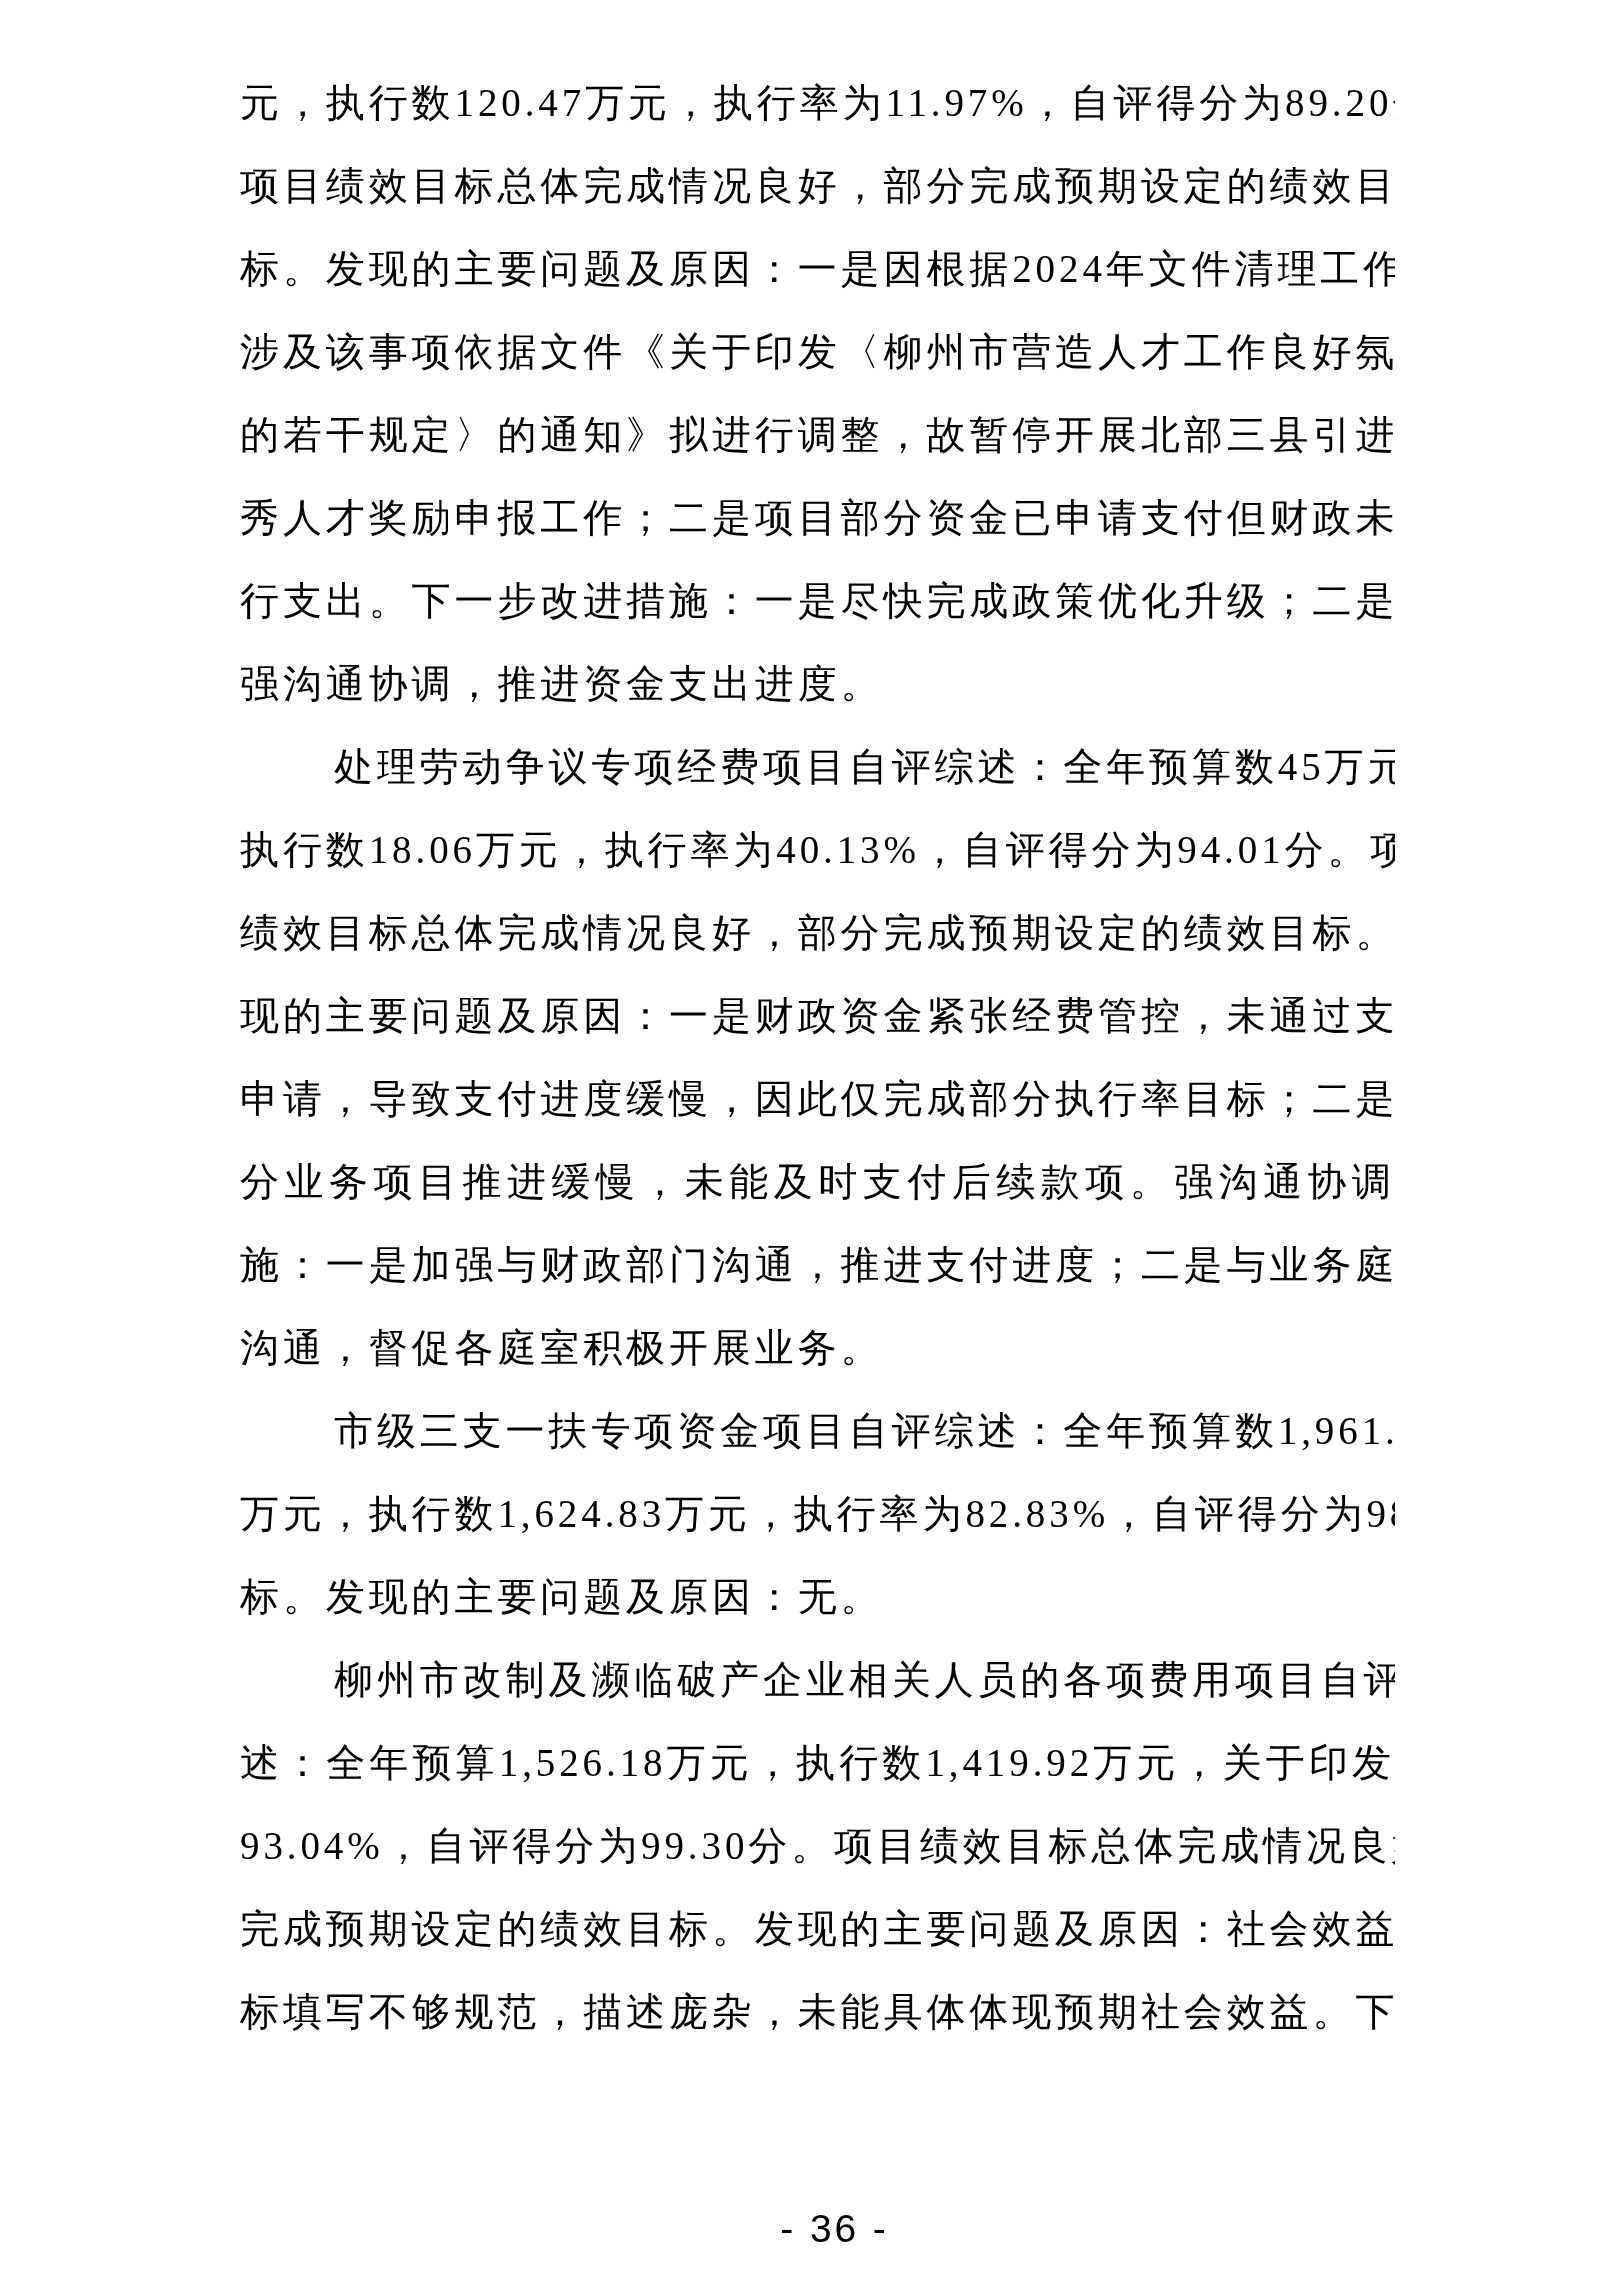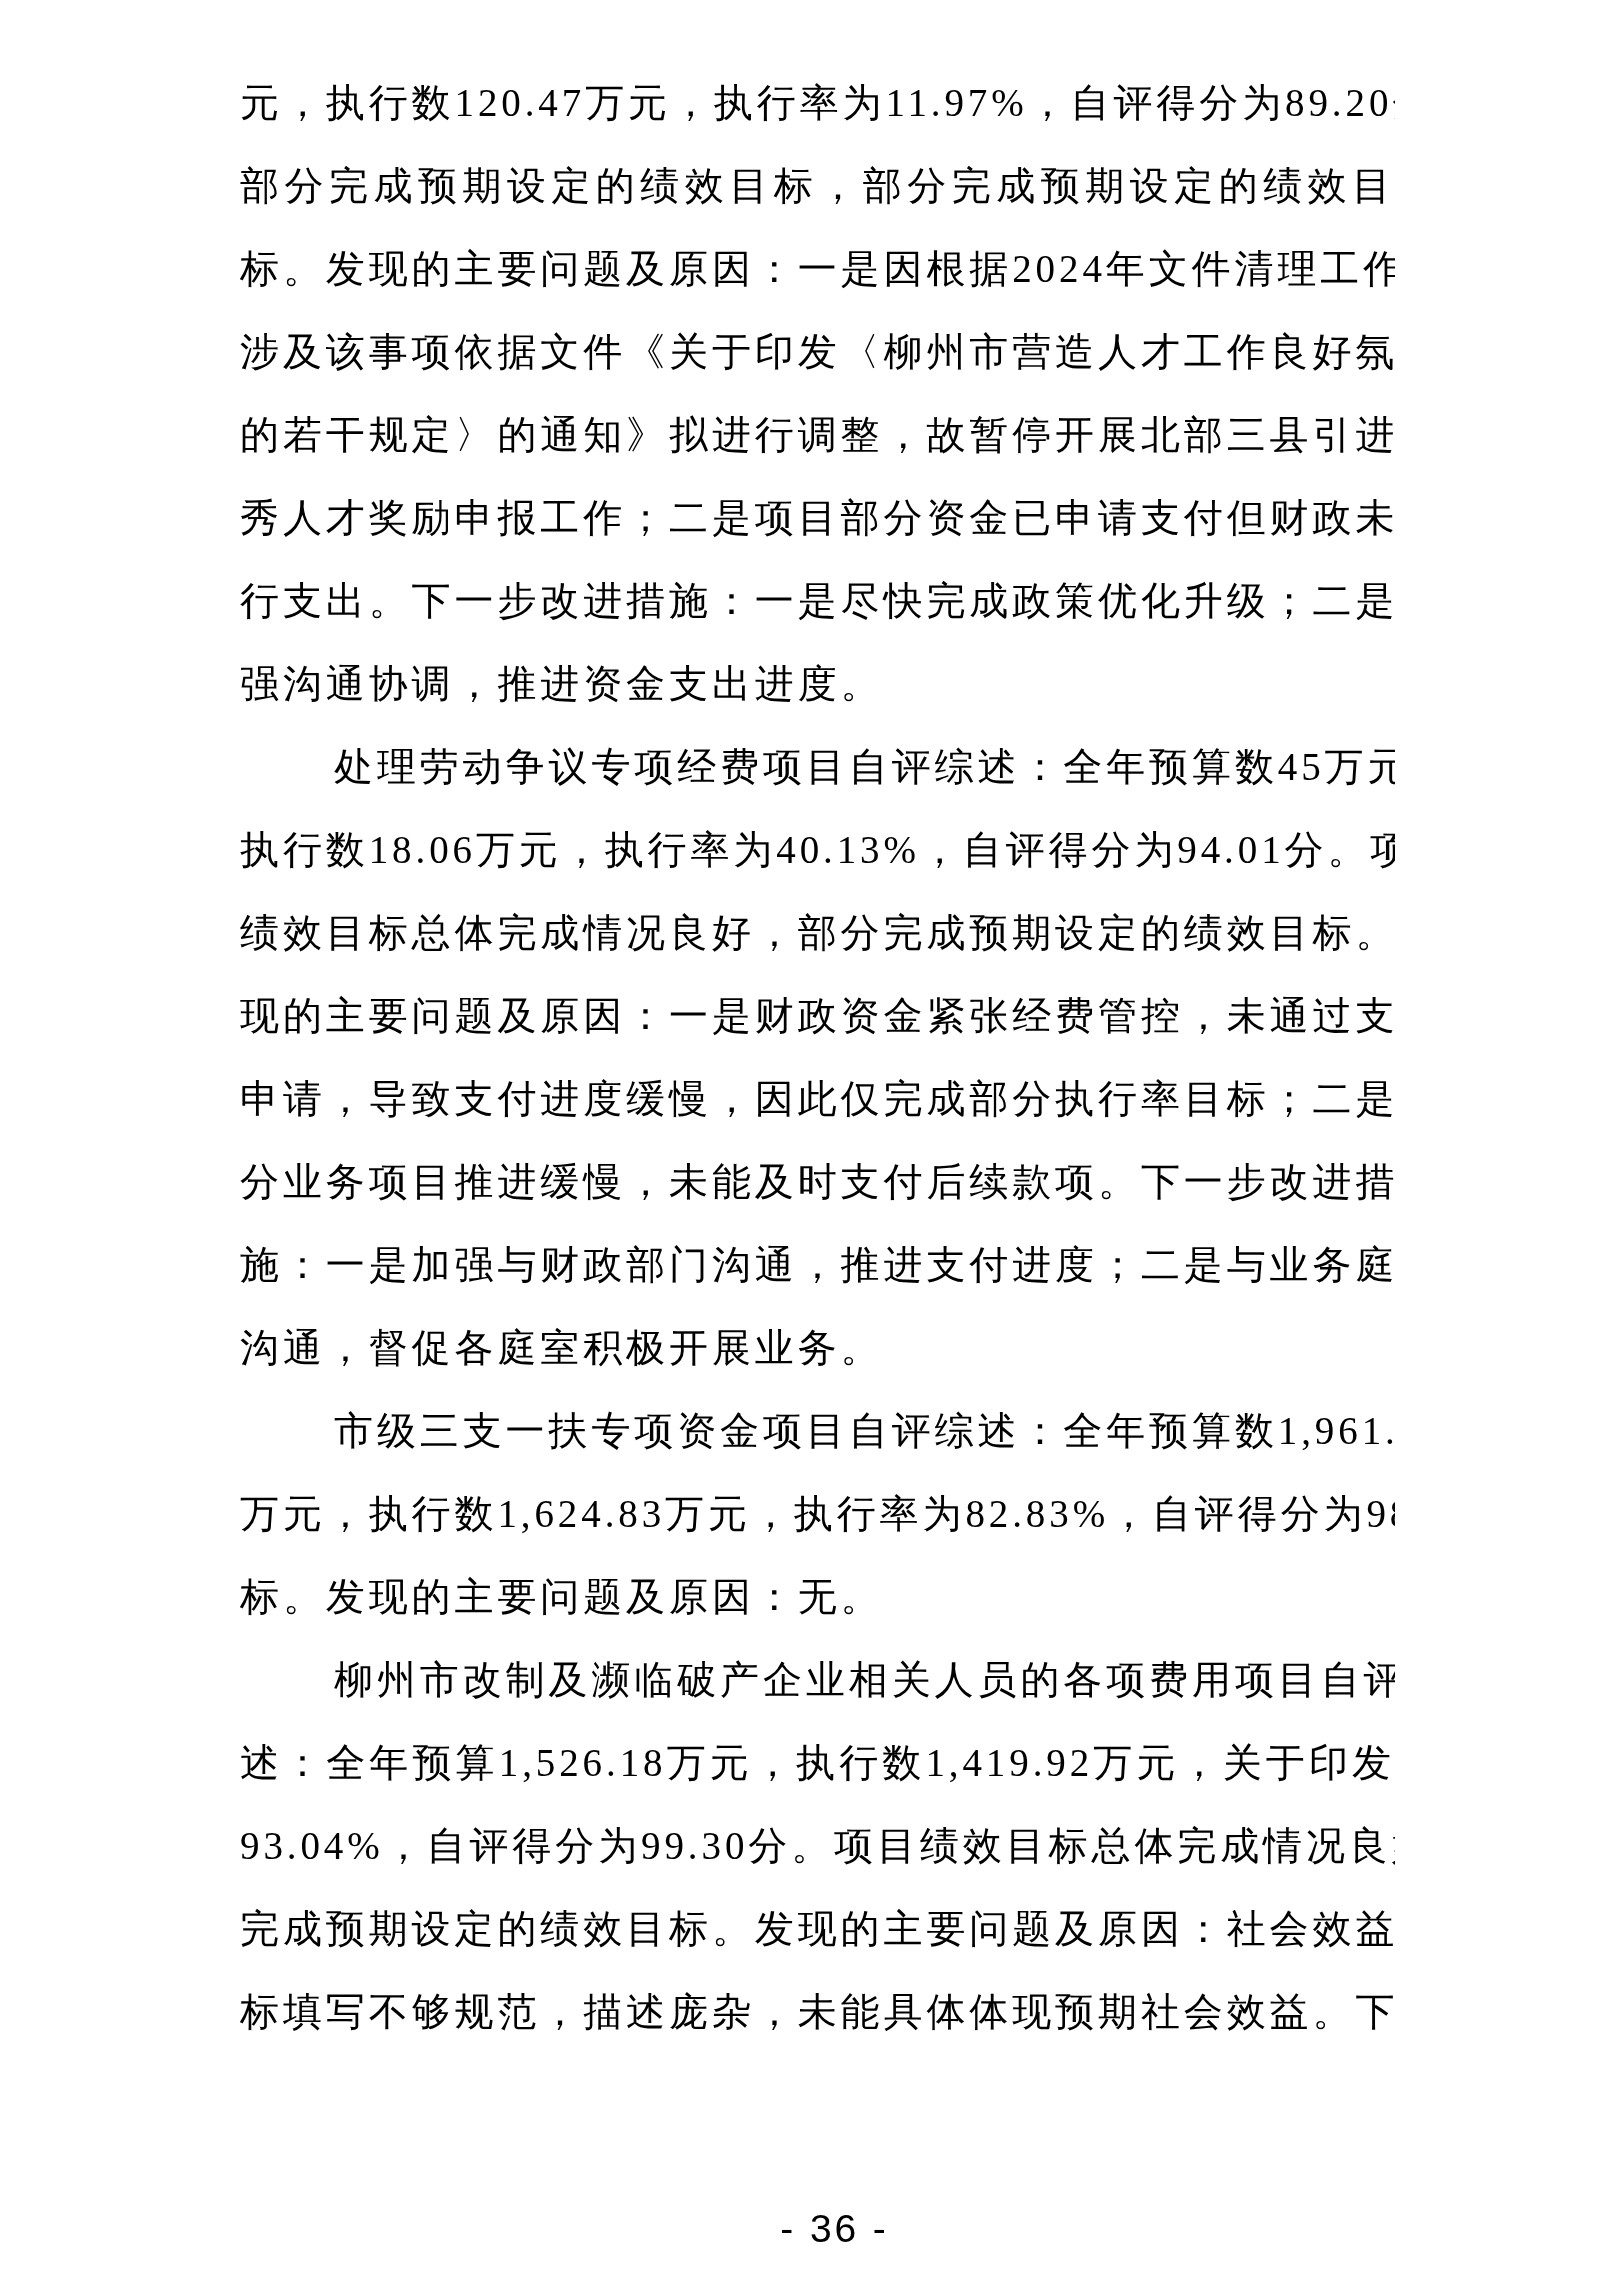--- a/index.html
+++ b/index.html
@@ -54,33 +54,33 @@
     letter-spacing: 2.9px;
     color: #000000;
   }
 </style>
 </head>
 <body>
 
 <div class="page">
   <div class="text-block" id="doc-body">
       <div class="line">元，执行数120.47万元，执行率为11.97%，自评得分为89.20分。</div>
-      <div class="line">部分完成预期设定的绩效目标，部分完成预期设定的绩效目</div>
+      <div class="line">项目绩效目标总体完成情况良好，部分完成预期设定的绩效目</div>
       <div class="line">标。发现的主要问题及原因：一是因根据2024年文件清理工作，</div>
       <div class="line">涉及该事项依据文件《关于印发〈柳州市营造人才工作良好氛围</div>
       <div class="line">的若干规定〉的通知》拟进行调整，故暂停开展北部三县引进优</div>
       <div class="line">秀人才奖励申报工作；二是项目部分资金已申请支付但财政未放</div>
       <div class="line">行支出。下一步改进措施：一是尽快完成政策优化升级；二是加</div>
       <div class="line para-end">强沟通协调，推进资金支出进度。</div>
       <div class="line indent">处理劳动争议专项经费项目自评综述：全年预算数45万元，</div>
       <div class="line">执行数18.06万元，执行率为40.13%，自评得分为94.01分。项目</div>
       <div class="line">绩效目标总体完成情况良好，部分完成预期设定的绩效目标。发</div>
       <div class="line">现的主要问题及原因：一是财政资金紧张经费管控，未通过支付</div>
       <div class="line">申请，导致支付进度缓慢，因此仅完成部分执行率目标；二是部</div>
-      <div class="line">分业务项目推进缓慢，未能及时支付后续款项。下一步改进措</div>
+      <div class="line">分业务项目推进缓慢，未能及时支付后续款项。强沟通协调</div>
       <div class="line">施：一是加强与财政部门沟通，推进支付进度；二是与业务庭室</div>
       <div class="line para-end">沟通，督促各庭室积极开展业务。</div>
       <div class="line indent">市级三支一扶专项资金项目自评综述：全年预算数1,961.72</div>
       <div class="line">万元，执行数1,624.83万元，执行率为82.83%，自评得分为98.28</div>
       <div class="line para-end">标。发现的主要问题及原因：无。</div>
       <div class="line indent">柳州市改制及濒临破产企业相关人员的各项费用项目自评综</div>
       <div class="line">述：全年预算1,526.18万元，执行数1,419.92万元，关于印发</div>
       <div class="line">93.04%，自评得分为99.30分。项目绩效目标总体完成情况良好，</div>
       <div class="line">完成预期设定的绩效目标。发现的主要问题及原因：社会效益指</div>
       <div class="line">标填写不够规范，描述庞杂，未能具体体现预期社会效益。下一</div>

